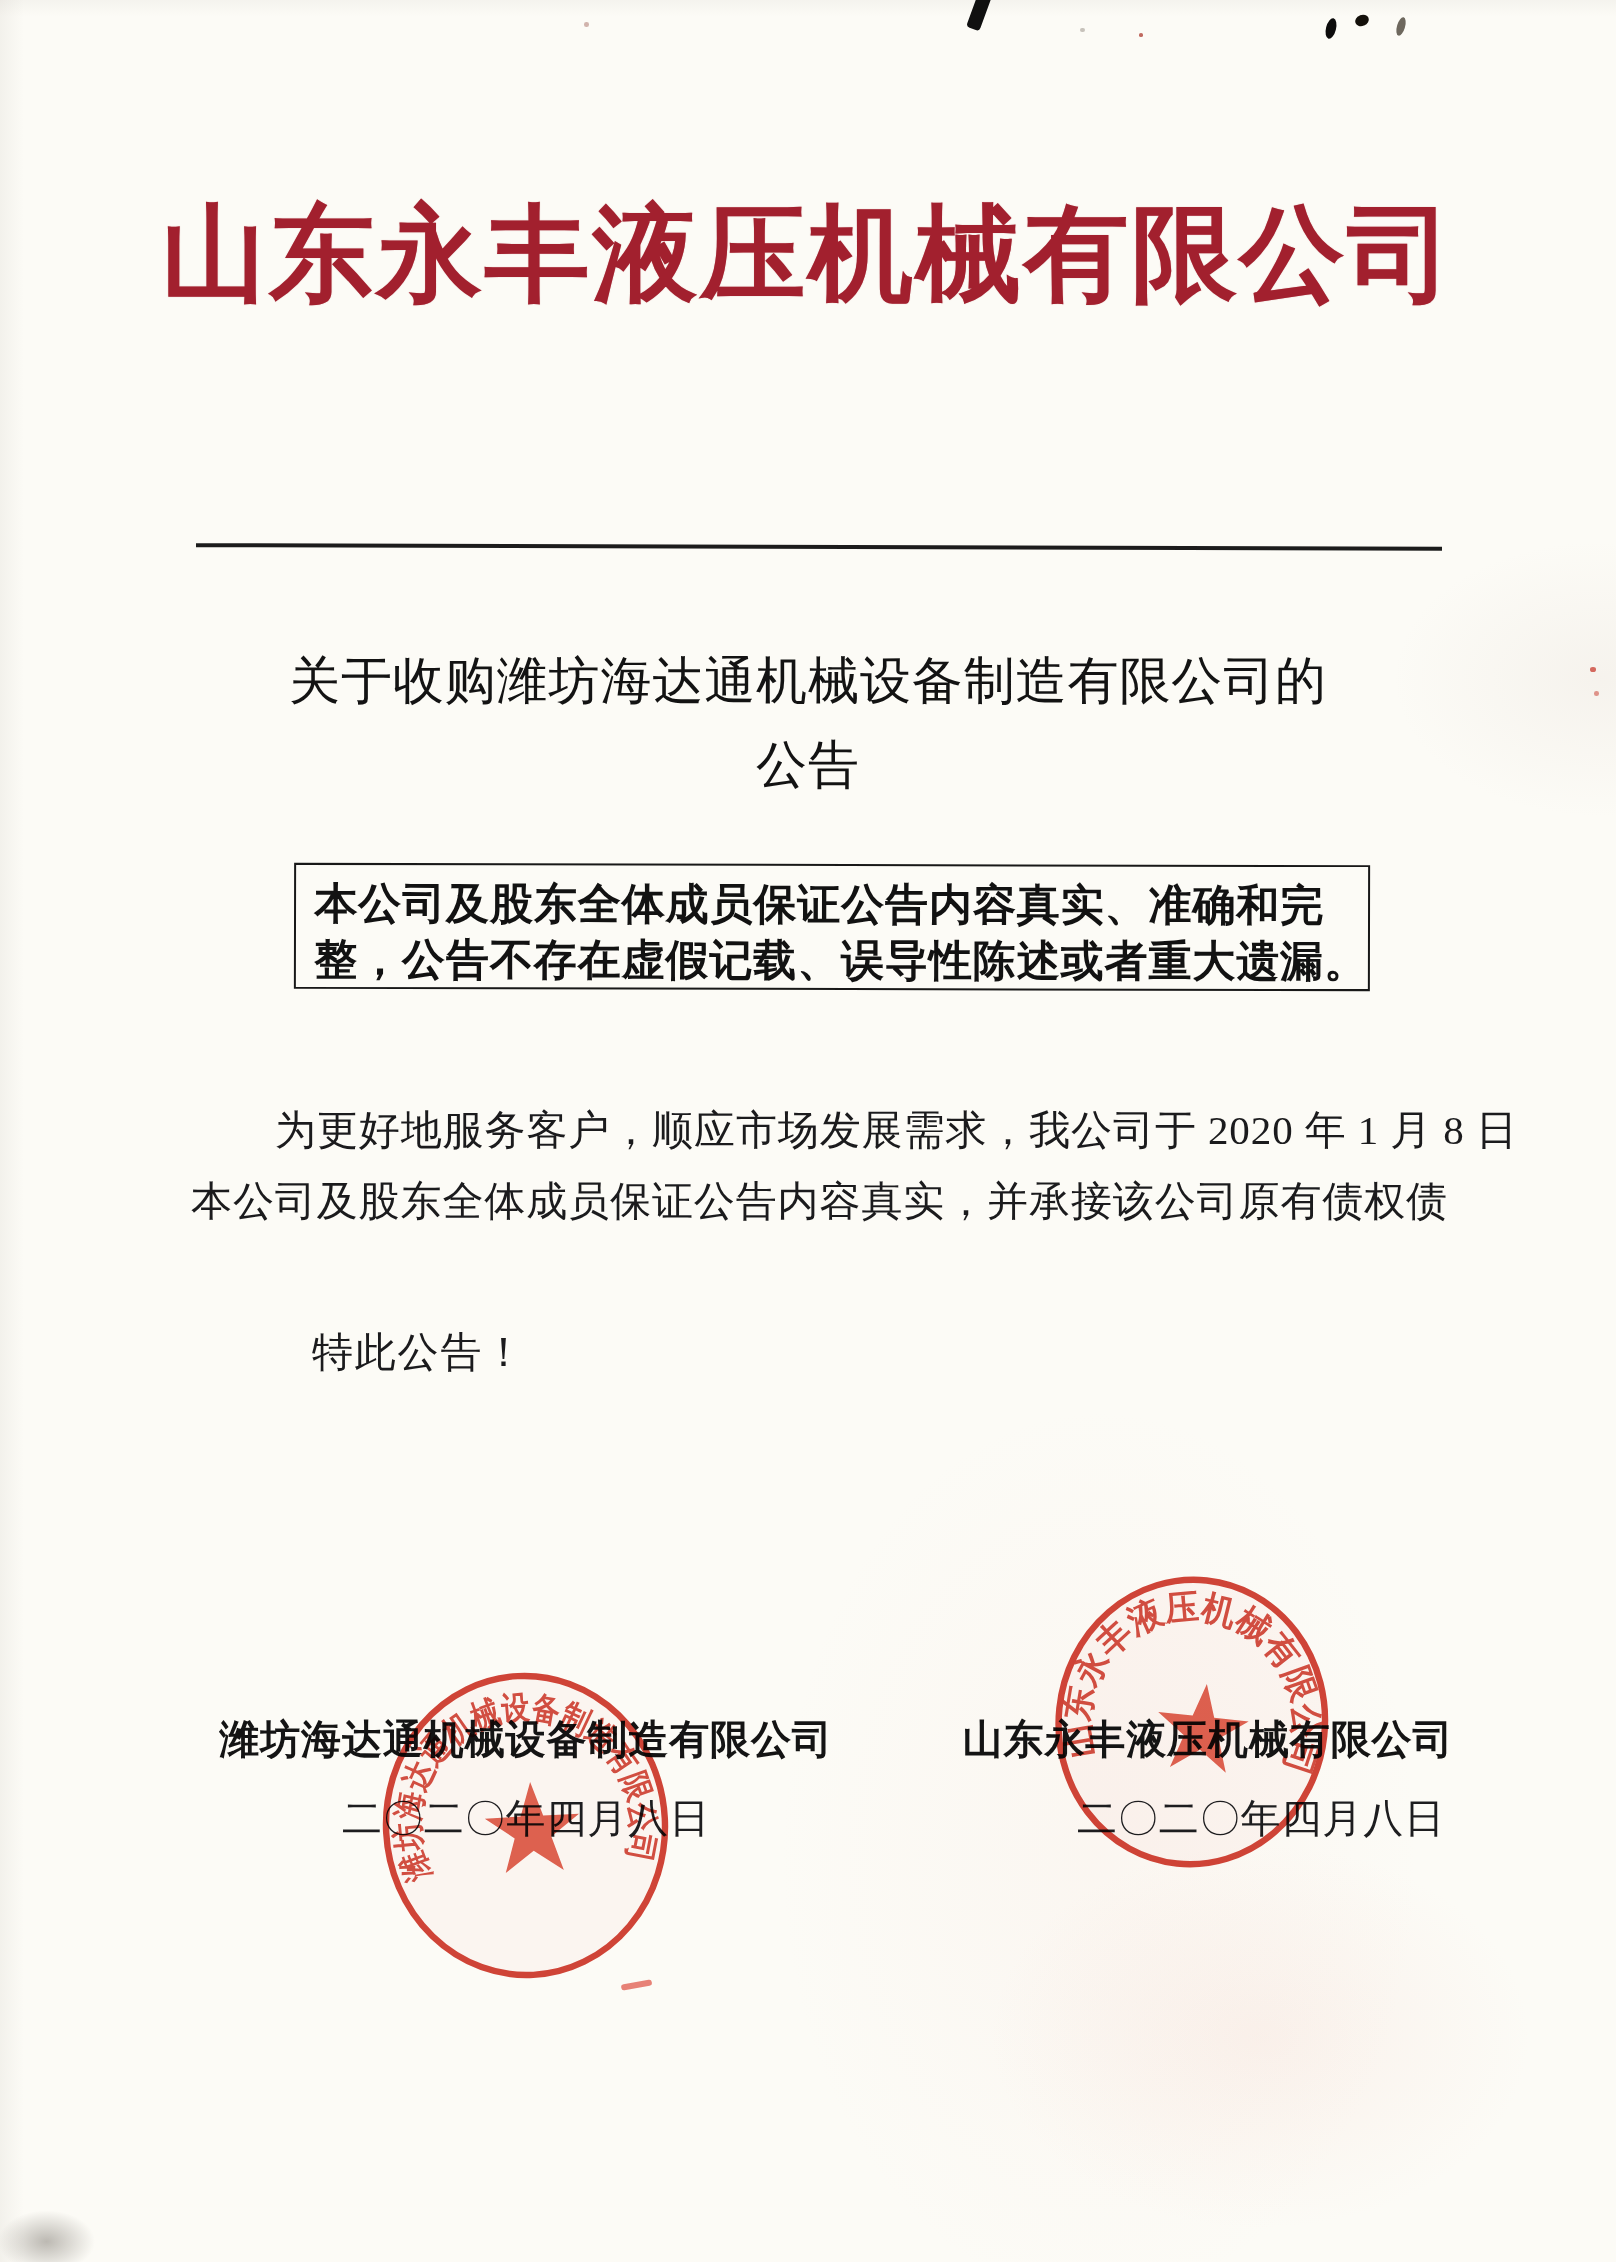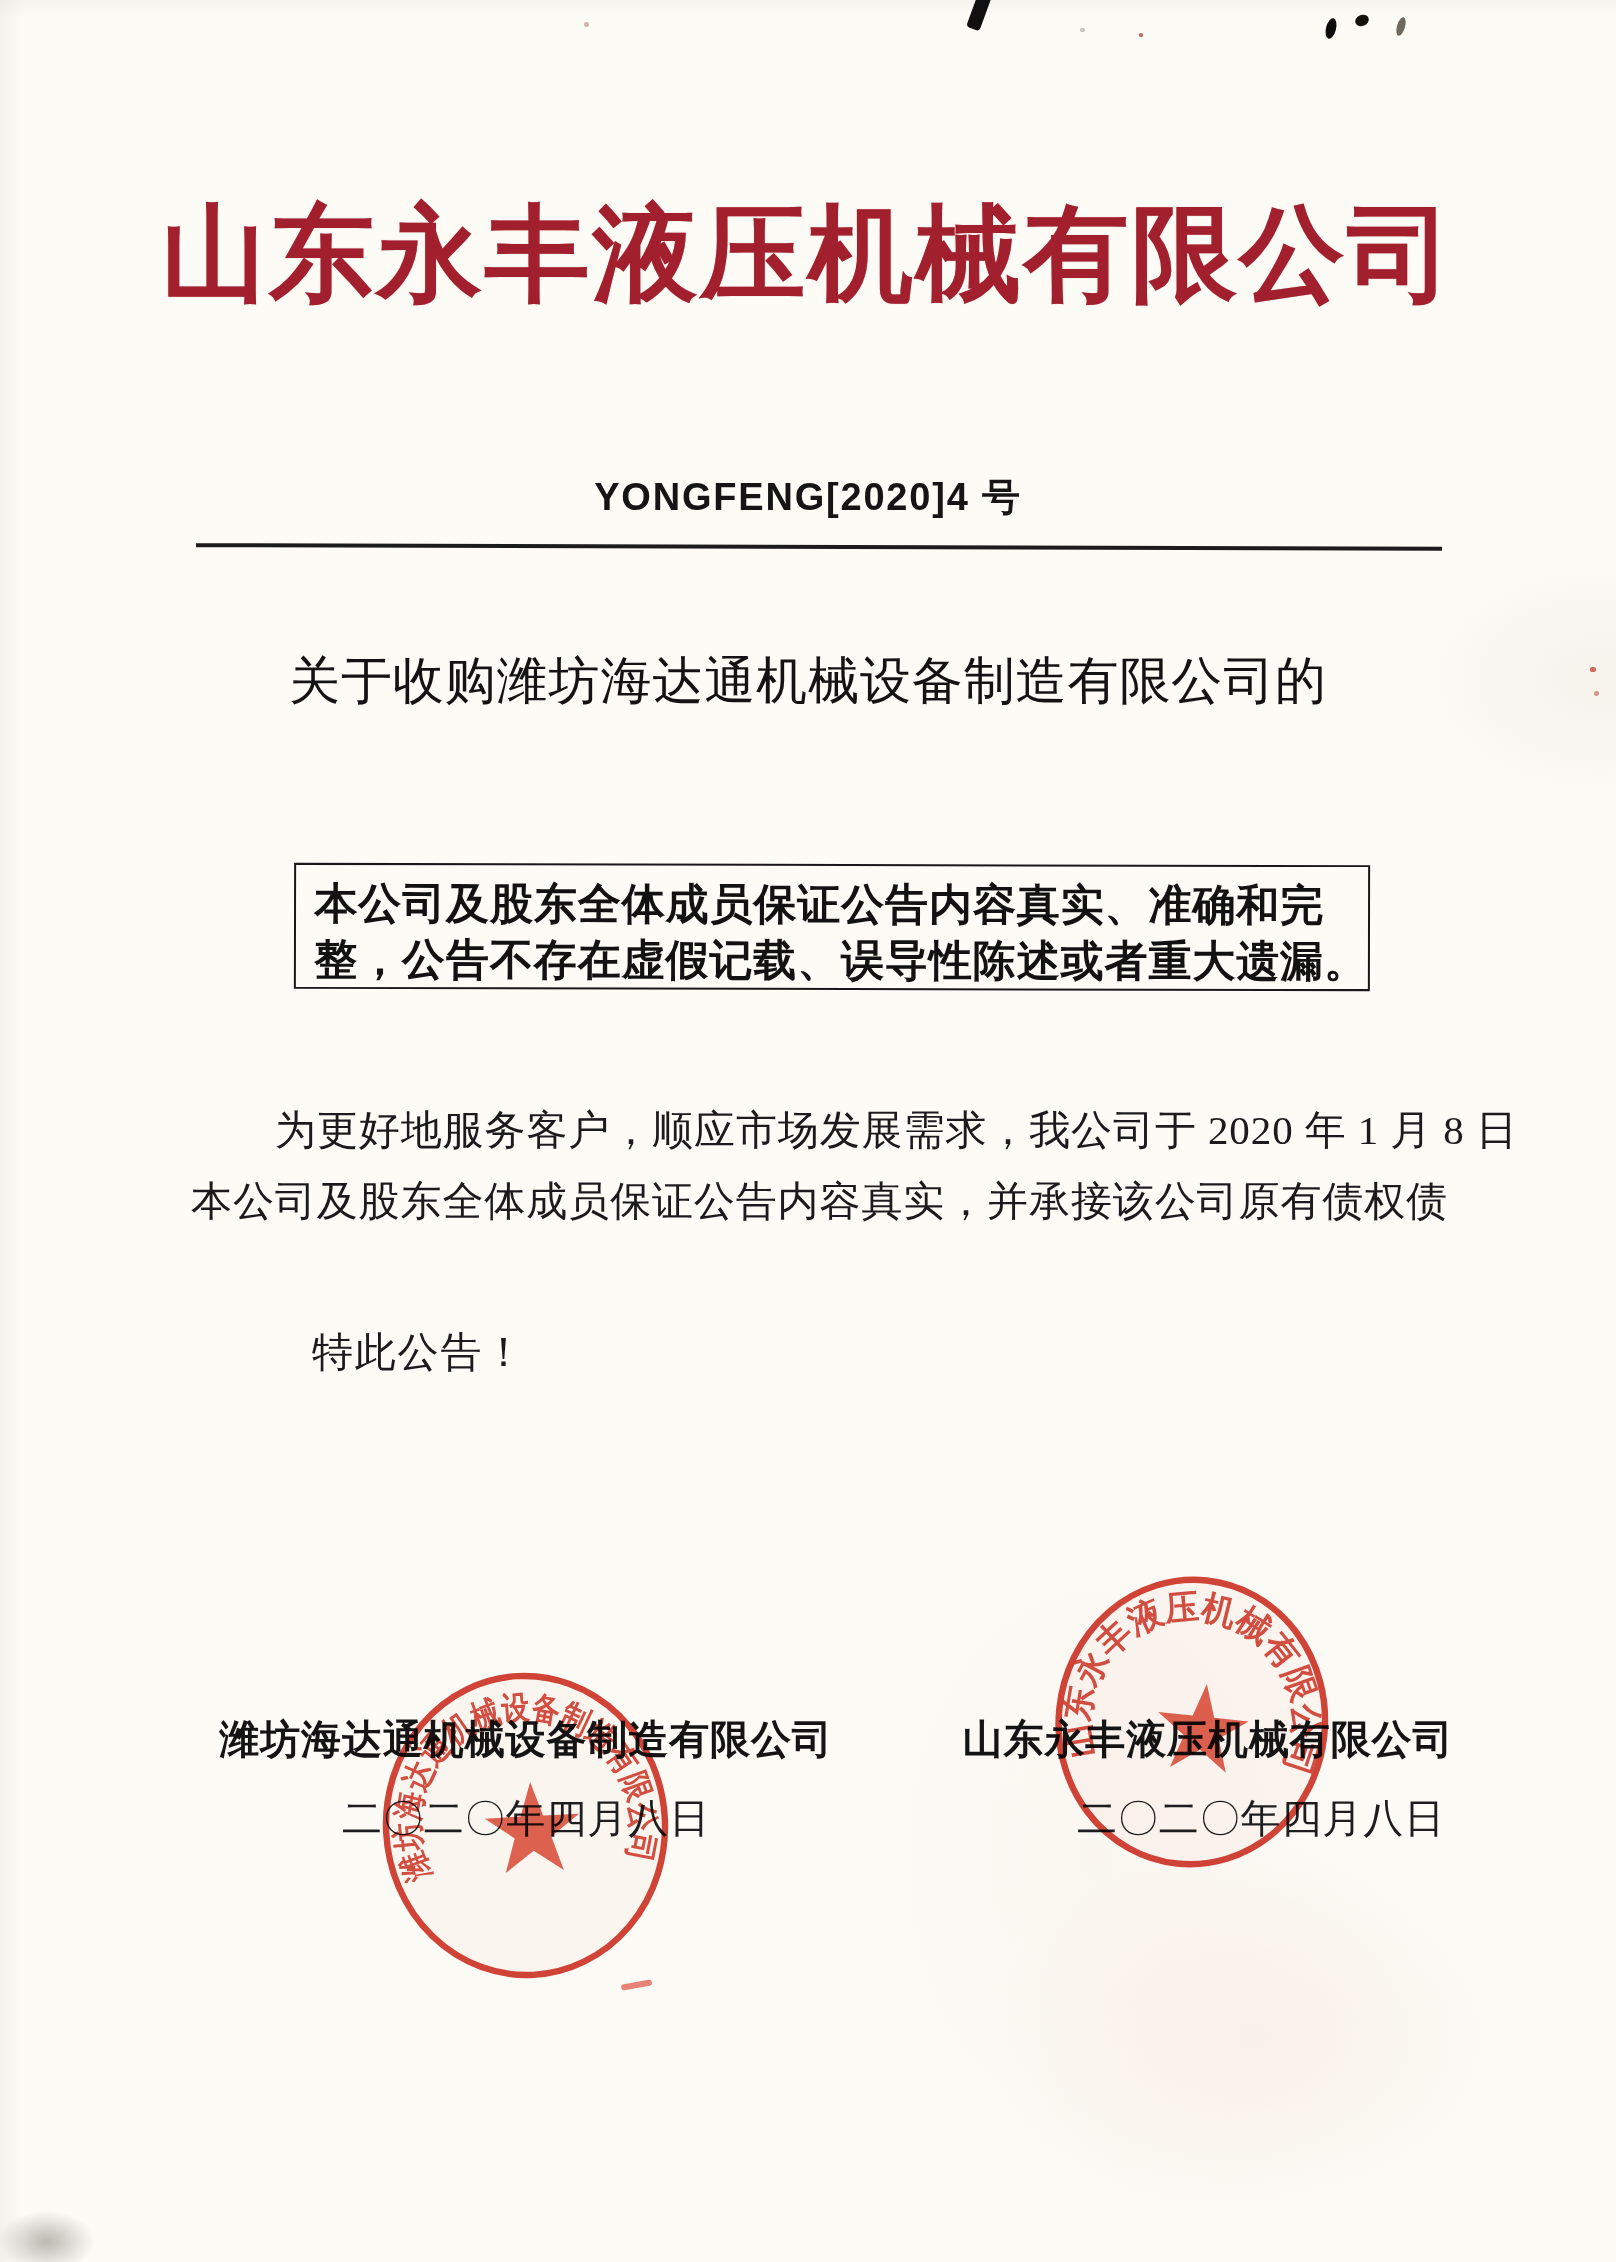--- a/index.html
+++ b/index.html
@@ -123,26 +123,26 @@
     background:radial-gradient(closest-side, rgba(110,104,96,0.45), rgba(110,104,96,0) 75%);
   }
 </style>
 </head>
 <body>
 
 <div class="page">
 
   <div class="abs center company-title">山东永丰液压机械有限公司</div>
 
-  <div class="abs center doc-number">YONGFENG[2020]4 号</div>
 
   <div class="abs rule"></div>
 
   <div class="abs center doc-heading">
     <div>关于收购潍坊海达通机械设备制造有限公司的</div>
+    <div>公告</div>
   </div>
 
   <div class="abs statement-box">
     <div>本公司及股东全体成员保证公告内容真实、准确和完</div>
     <div>整，公告不存在虚假记载、误导性陈述或者重大遗漏。</div>
   </div>
 
   <div class="abs body-par">
     <div class="line indent">为更好地服务客户，顺应市场发展需求，我公司于 2020 年 1 月 8 日</div>
     <div class="line">本公司及股东全体成员保证公告内容真实，并承接该公司原有债权债</div>

